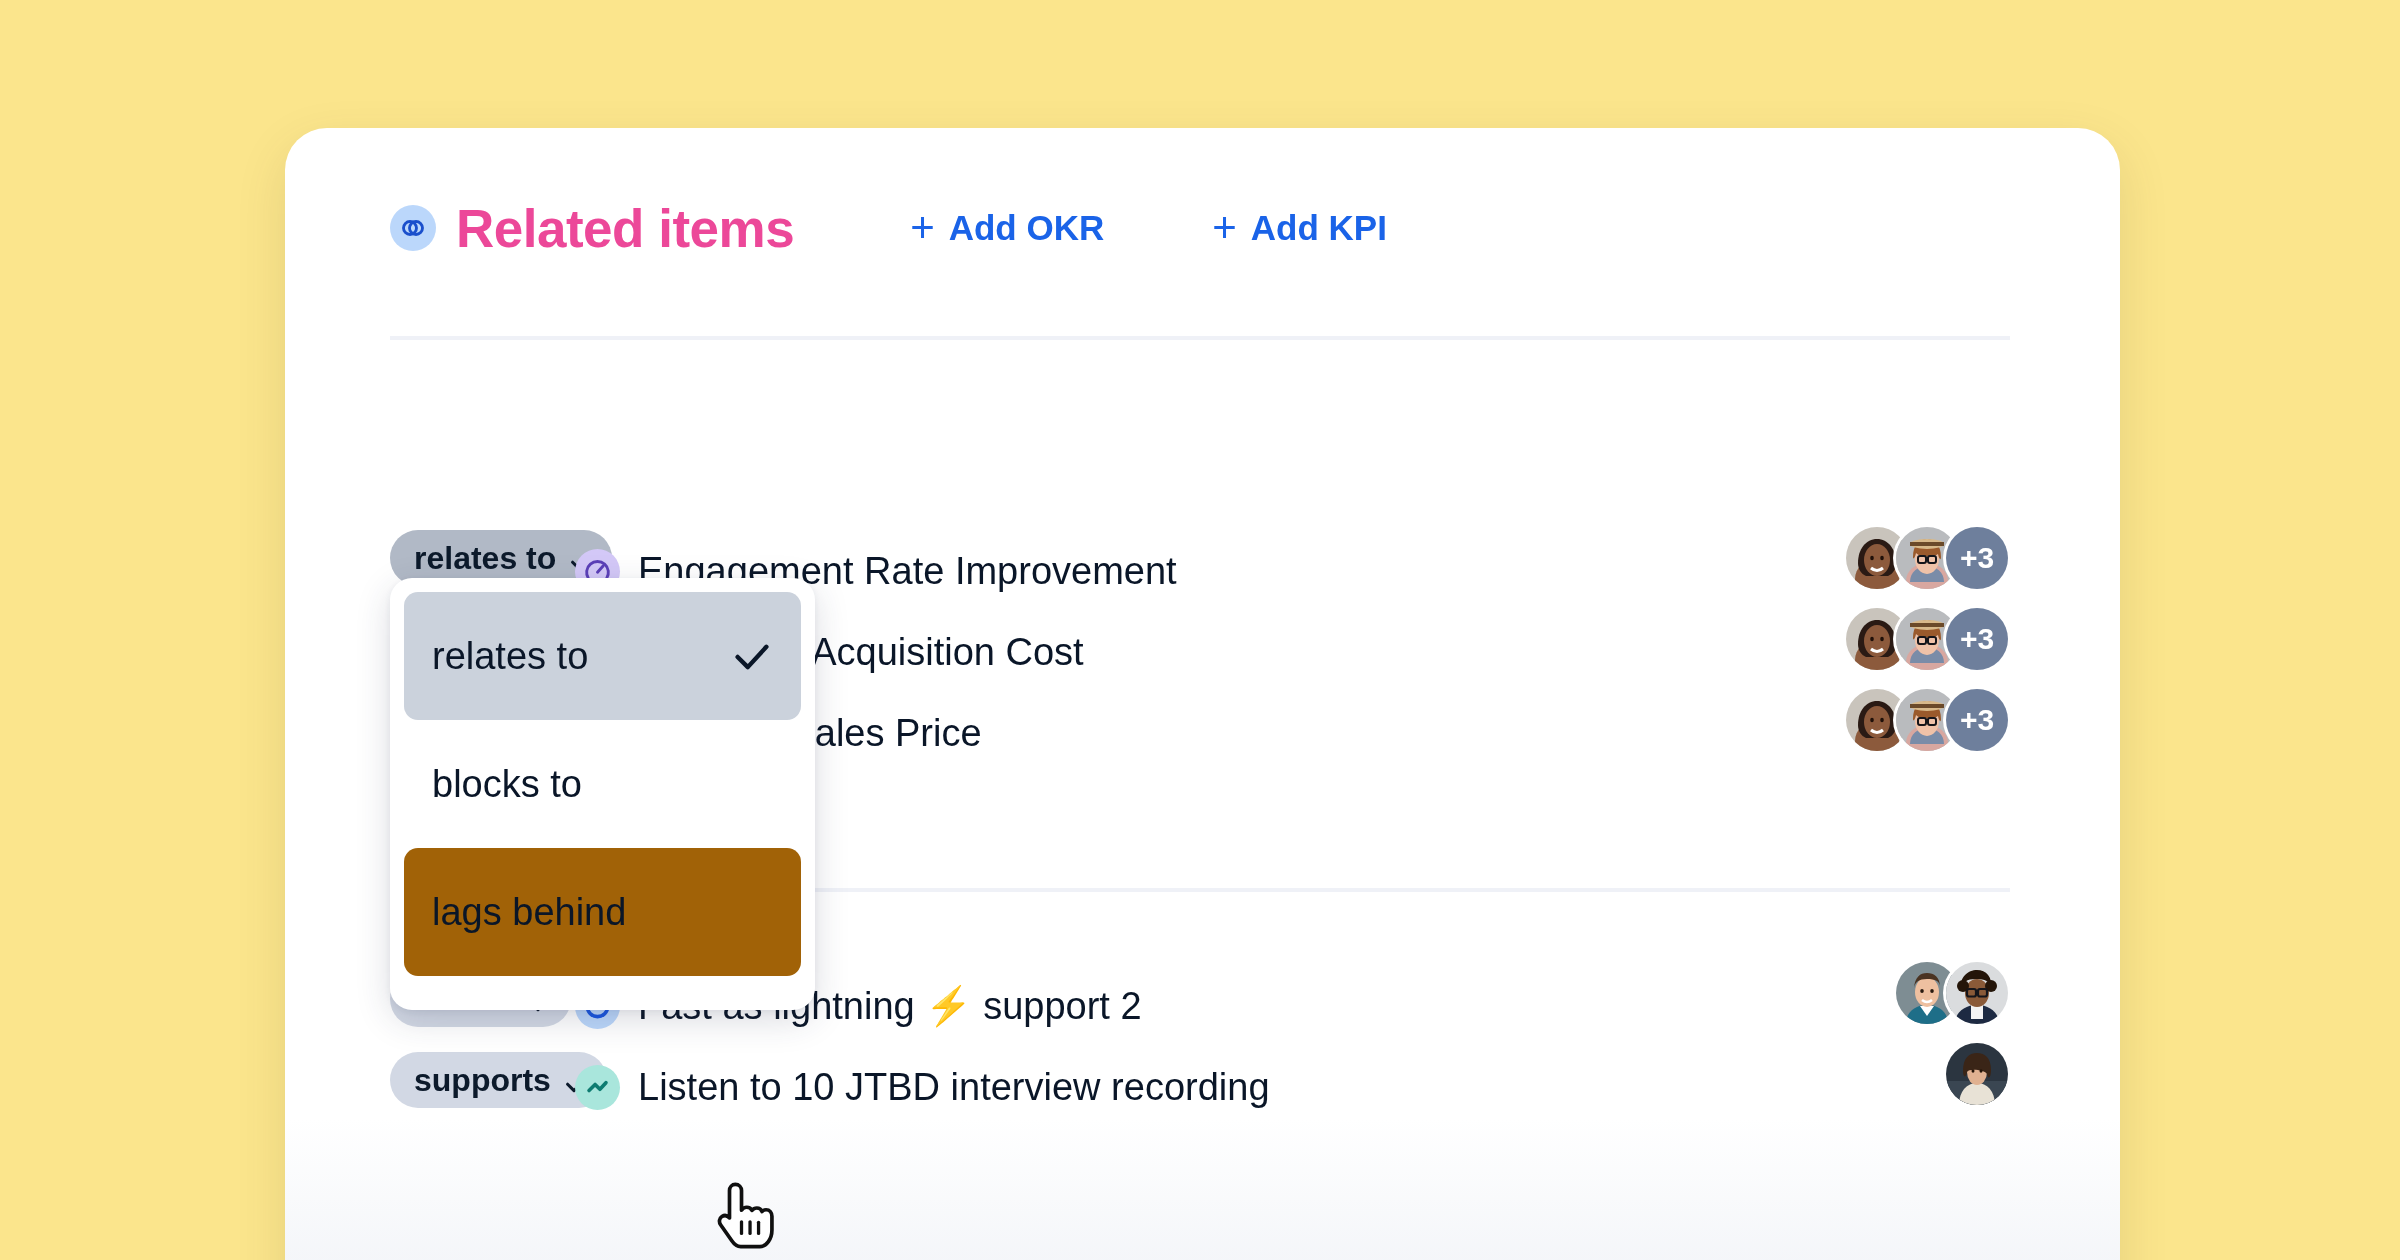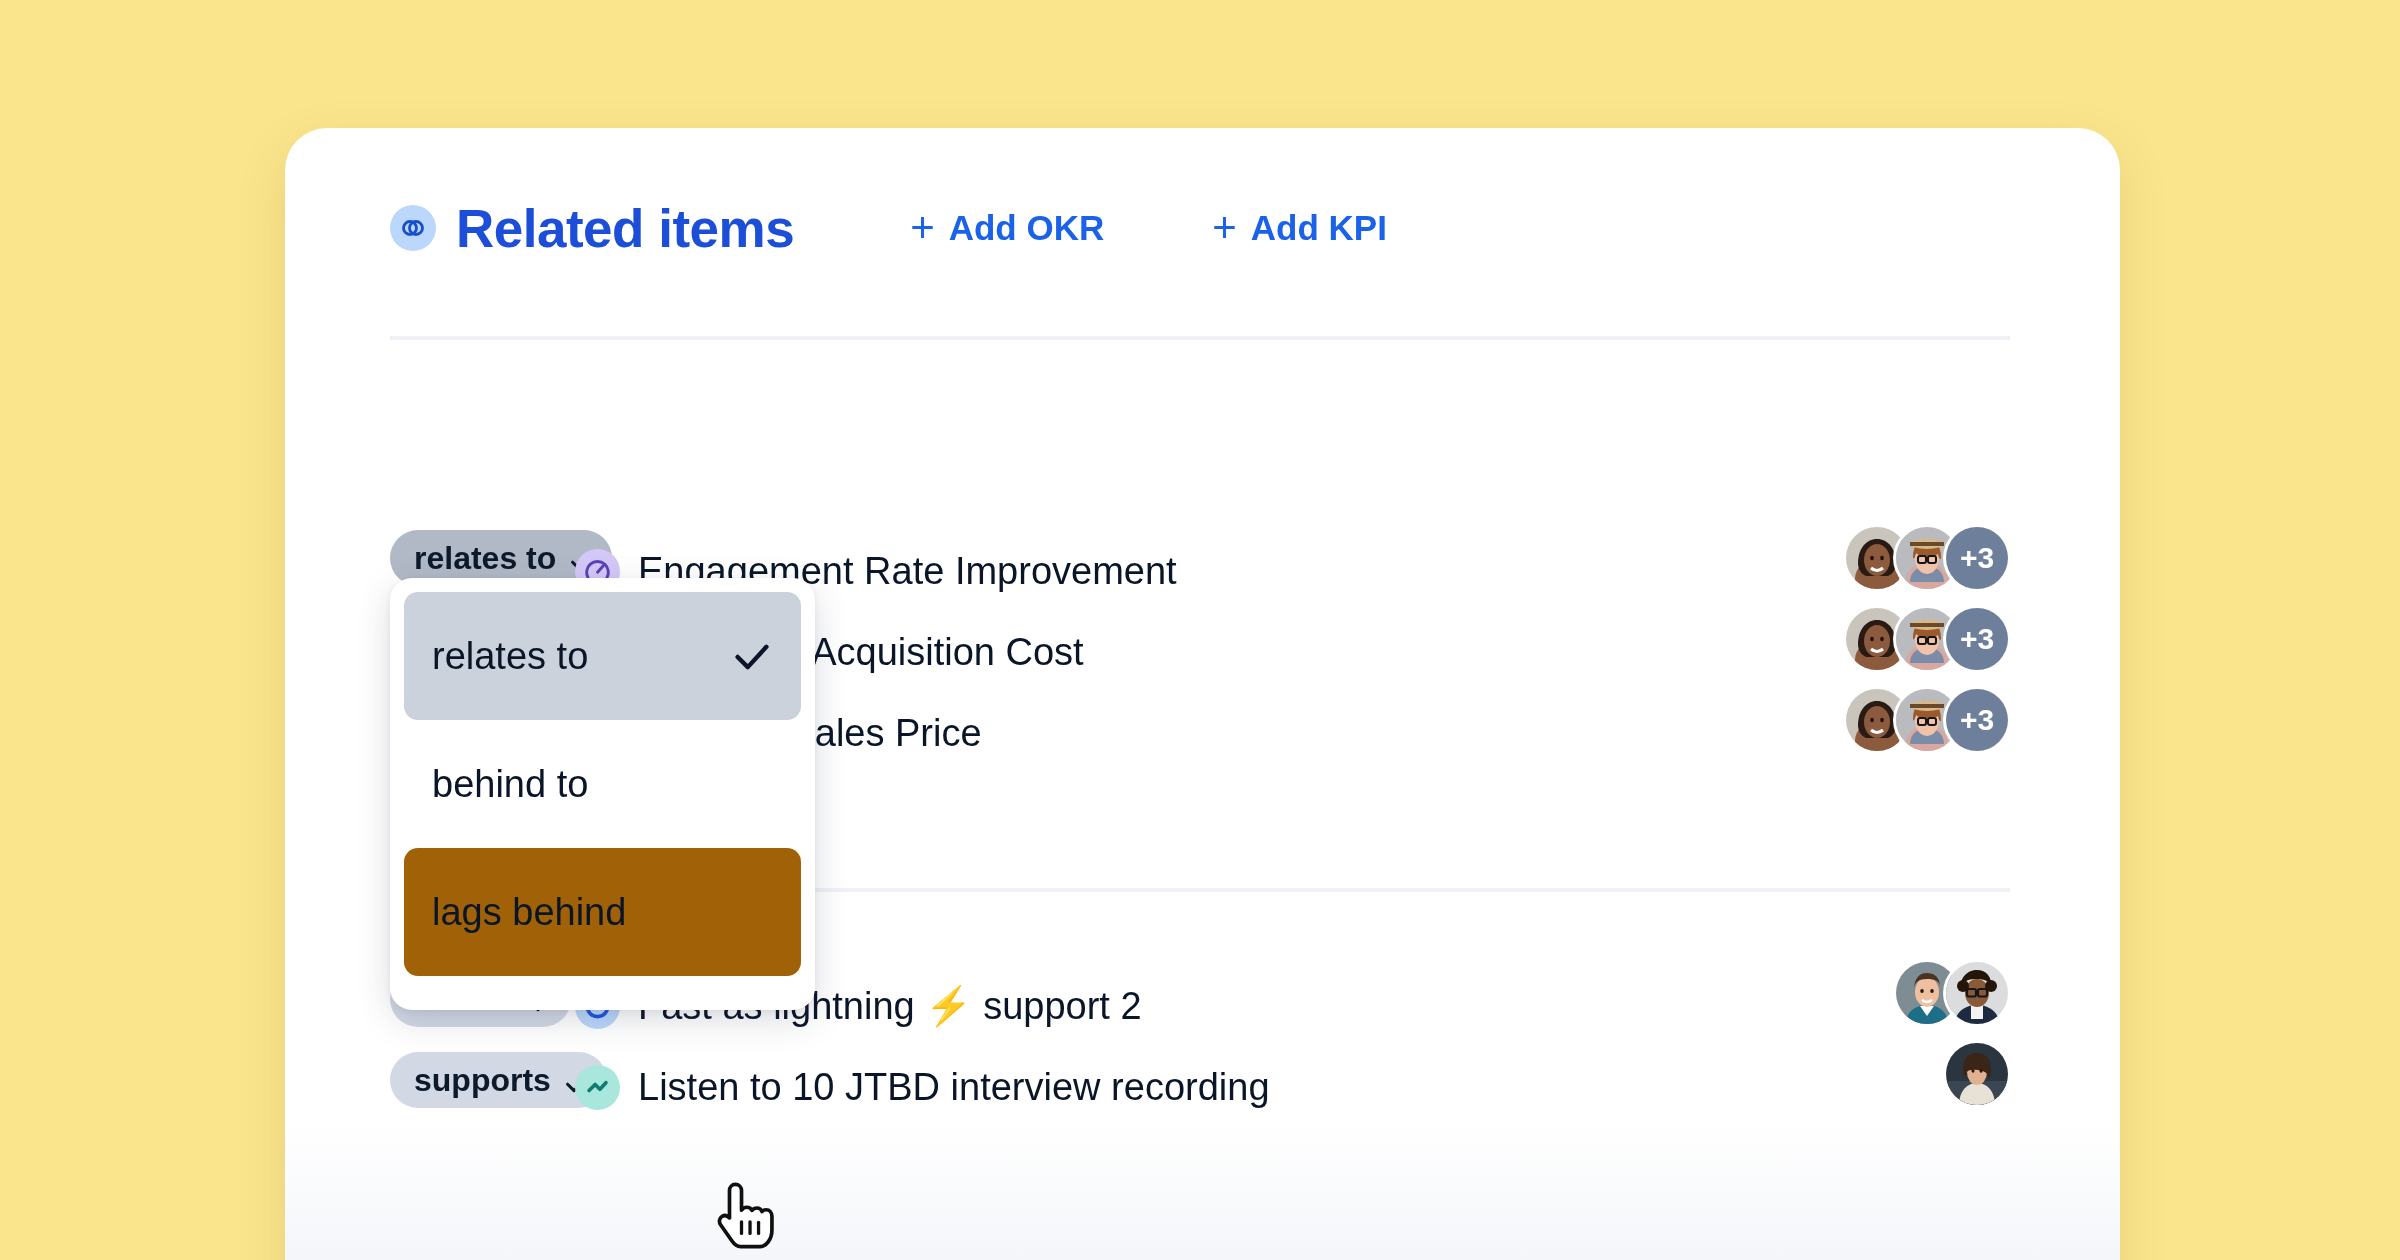--- a/index.html
+++ b/index.html
@@ -35,21 +35,21 @@
     display: flex; align-items: center;
     height: 80px;
   }
   .brand-icon {
     width: 46px; height: 46px; border-radius: 50%;
     background: #BBD7FB;
     display: flex; align-items: center; justify-content: center;
     flex: none;
   }
   .page-title {
-    font-size: 53px; font-weight: 700; color: #1d4ed8;
+    font-size: 53px; font-weight: 700; color: #ec4899;
     margin-left: 20px; letter-spacing: -0.5px;
     white-space: nowrap;
   }
   .add-btn {
     display: flex; align-items: center; gap: 14px;
     color: #1A63E8; font-size: 35px; font-weight: 700;
     white-space: nowrap; cursor: pointer;
   }
   .add-btn .plus { font-size: 42px; font-weight: 500; line-height: 1; }
   .add-okr { margin-left: 116px; }
@@ -412,21 +412,21 @@
   <div class="dropdown">
     <div class="dd-item selected">
       <span>relates to</span>
       <span class="check">
         <svg viewBox="0 0 24 24" width="46" height="46" fill="none" stroke="#0A1628" stroke-width="2.3" stroke-linecap="round" stroke-linejoin="round">
             <polyline points="4.5,12.5 9.8,17.8 19.5,7.2"></polyline>
           </svg>
       </span>
     </div>
     <div class="dd-item">
-      <span>behind to</span>
+      <span>blocks to</span>
     </div>
     <div class="dd-item hover">
       <span>lags behind</span>
       <span class="cursor">
         <svg viewBox="0 0 32 38" width="62" height="74">
           <path d="M11 3.2c1.9 0 3.2 1.4 3.2 3.2v10.1c.7-1 1.6-1.5 2.7-1.5 1.3 0 2.2.6 2.7 1.6.6-.8 1.5-1.2 2.5-1.2 1.3 0 2.3.7 2.7 1.8.6-.6 1.3-.9 2.1-.9 1.8 0 3 1.4 3 3.4v7.1c0 4.6-2.8 8.5-6.2 8.5H13.8c-2 0-3.3-1.1-4.6-3L3.4 24c-1-1.5-.7-3.3.7-4.2 1.2-.8 2.7-.6 3.8.6l.1.1V6.4c0-1.8 1.3-3.2 3-3.2z" fill="#ffffff" stroke="#101010" stroke-width="1.9" stroke-linejoin="round"></path>
           <line x1="14.2" y1="22.5" x2="14.2" y2="28.5" stroke="#101010" stroke-width="1.7" stroke-linecap="round"></line>
           <line x1="18.6" y1="22.5" x2="18.6" y2="28.5" stroke="#101010" stroke-width="1.7" stroke-linecap="round"></line>
           <line x1="23" y1="22.8" x2="23" y2="28.5" stroke="#101010" stroke-width="1.7" stroke-linecap="round"></line>
         </svg>

